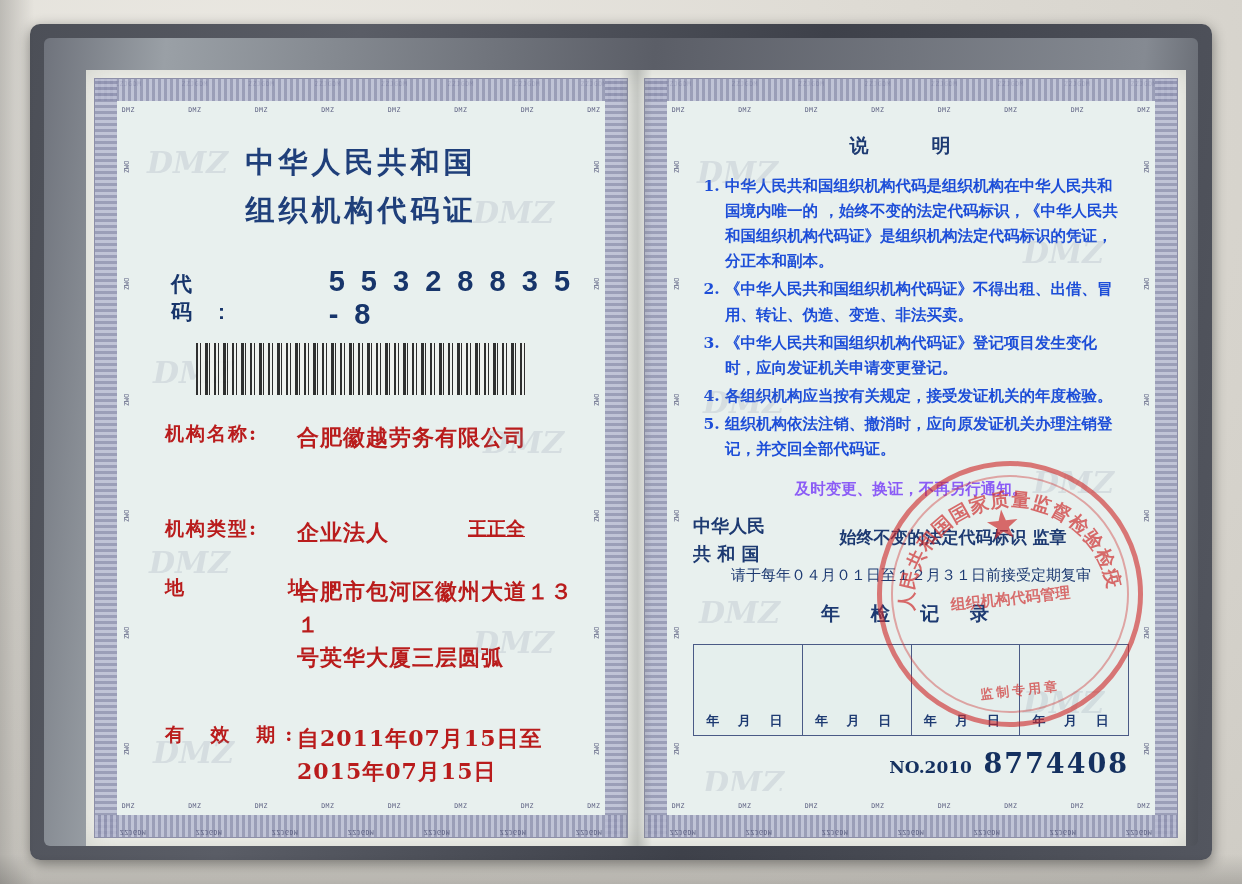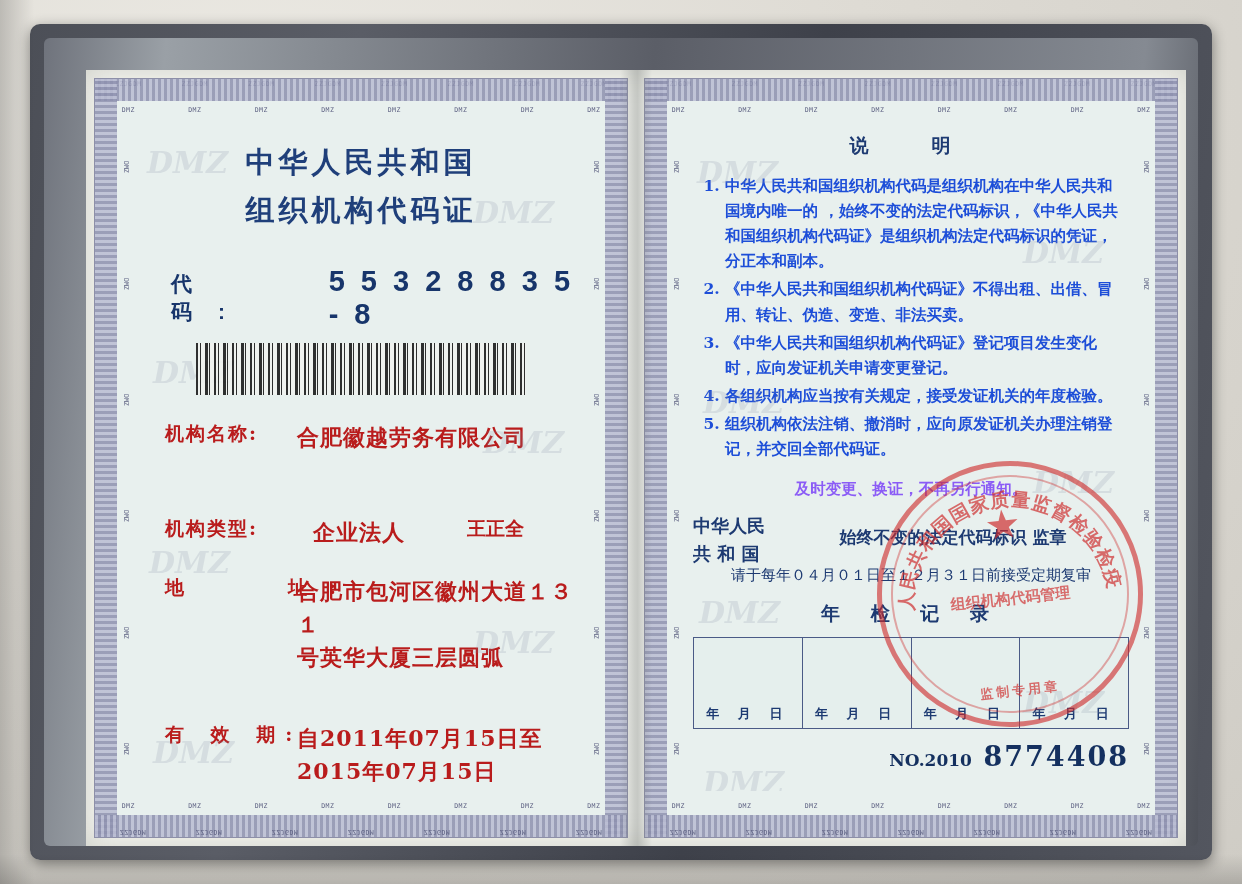--- a/index.html
+++ b/index.html
@@ -124,21 +124,21 @@
     color:#b91c1c;font-family:"DejaVu Serif","Liberation Serif",serif;
   }
   .row .lbl{
     font-size:19px;font-weight:bold;width:132px;flex:0 0 132px;
     letter-spacing:2px;white-space:nowrap;
   }
   .row .lbl.sp4{letter-spacing:22px;}
   .row .lbl.sp2{letter-spacing:10px;}
   .row .val{font-size:22px;font-weight:bold;line-height:1.5;letter-spacing:1px;}
   .row .val .sub{display:block;}
-  .row .val2{font-size:19px;font-weight:bold;margin-left:46px;}
+  .row .val2{font-size:19px;font-weight:bold;margin-left:79px;text-decoration:underline;}
 
   
   .rtitle{
     text-align:center;color:#1d3a72;font-weight:bold;font-size:19px;
     letter-spacing:22px;margin-top:8px;
     font-family:Liberation Mono, monospace;
   }
   ol.notes{
     margin:14px 6px 0 10px;padding-left:22px;color:#1d4ed8;
     font-size:15.5px;line-height:1.62;
@@ -161,21 +161,21 @@
   .renew{
     text-align:center;color:#1d3a72;font-weight:normal;font-size:15px;
     margin-top:16px;font-family:"DejaVu Serif","Liberation Serif",serif;
   }
   .annual-title{
     text-align:center;color:#1d3a72;font-weight:bold;font-size:19px;
     letter-spacing:12px;margin-top:16px;
     font-family:"DejaVu Serif","Liberation Serif",serif;
   }
   table.annual{
-    width:100%;border-collapse:collapse;margin-top:10px;
+    width:100%;border-collapse:collapse;margin-top:17px;
     table-layout:fixed;
   }
   table.annual td{
     border:1px solid #4a5a86;height:84px;vertical-align:bottom;
     text-align:center;color:#1d3a72;font-size:13px;font-weight:bold;
     padding-bottom:5px;letter-spacing:7px;
     font-family:"DejaVu Serif","Liberation Serif",serif;
     background:rgba(226,238,236,.5);
   }
   .serial{
@@ -314,21 +314,21 @@
                 <span class="val">5 5 3 2 8 8 3 5 - 8</span>
               </div>
 
               <div class="barcode"></div>
 
               <div class="row">
                 <span class="lbl">机构名称:</span>
                 <span class="val">合肥徽越劳务有限公司</span>
               </div>
 
-              <div class="row" style="margin-top:62px;gap:16px;">
+              <div class="row" style="margin-top:62px;">
                 <span class="lbl">机构类型:</span>
                 <span class="val">企业法人</span>
                 <span class="val2">王正全</span>
               </div>
 
               <div class="row">
                 <span class="lbl sp4">地　　址:</span>
                 <span class="val">
                   <span class="sub">合肥市包河区徽州大道１３１</span>
                   <span class="sub">号英华大厦三层圆弧</span>

